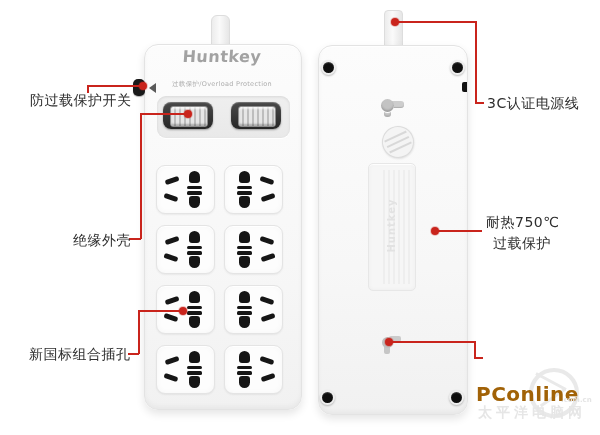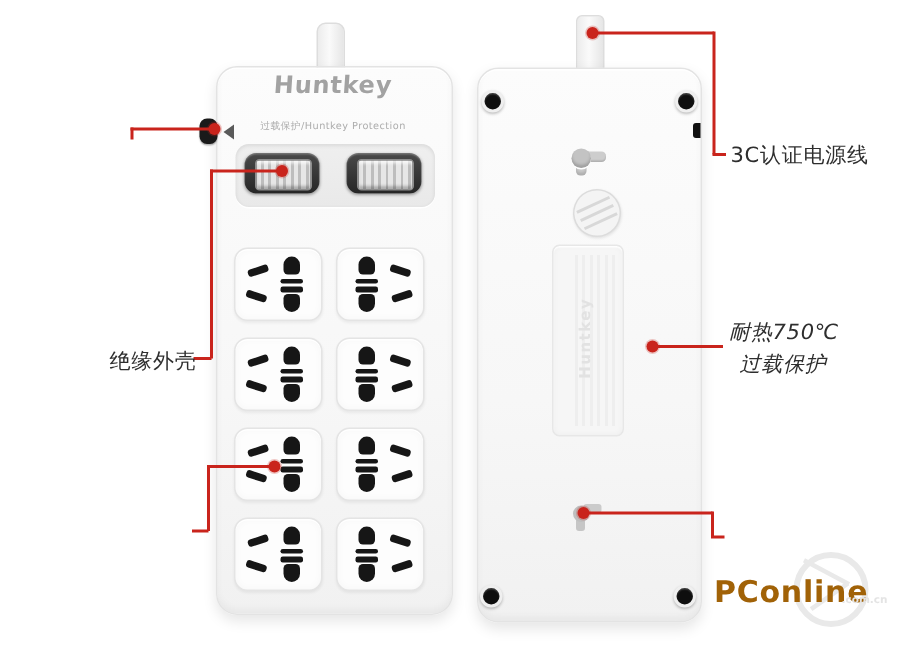--- a/index.html
+++ b/index.html
@@ -97,21 +97,21 @@
   .wm-cn{position:absolute;left:10px;top:38px;font-size:14px;font-weight:700;color:#e6e6e6;letter-spacing:4px;}
 </style>
 </head>
 <body>
 
 <div class="canvas">
 
   <div class="cord-stub front-stub"></div>
   <div class="strip front-strip"></div>
   <div class="brand-logo">Huntkey</div>
-  <div class="overload-text">过载保护/Huntkey Protection</div>
+  <div class="overload-text">过载保护/Overload Protection</div>
   <div class="reset-pill"></div>
   <div class="tri-left"></div>
 
   <div class="switch-recess"></div>
   <div class="rocker" style="left:163px;top:102px;">
       <div class="key"></div>
     </div>
   <div class="rocker" style="left:231px;top:102px;">
       <div class="key"></div>
     </div>
@@ -221,51 +221,54 @@
   </div>
   <div class="hook">
     <div class="hk-arm"></div>
       <div class="hk-stem"></div>
       <div class="hk-circle"></div>
   </div>
 
   <div class="rline" style="left:87px;top:85px;width:57px;height:1.5px;"></div>
   <div class="rline" style="left:87px;top:85px;width:1.5px;height:8px;"></div>
   <div class="rdot" style="left:139px;top:82px;"></div>
+  <div class="label" style="left:30px;top:92px;">防过载保护开关</div>
 
   <div class="rline" style="left:140px;top:113px;width:48px;height:1.5px;"></div>
   <div class="rline" style="left:140px;top:113px;width:1.5px;height:126px;"></div>
   <div class="rline" style="left:129px;top:238px;width:12px;height:1.5px;"></div>
   <div class="rdot" style="left:184px;top:110px;"></div>
   <div class="label" style="left:73px;top:232px;">绝缘外壳</div>
 
   <div class="rline" style="left:138px;top:310px;width:45px;height:1.5px;"></div>
   <div class="rline" style="left:138px;top:310px;width:1.5px;height:44px;"></div>
   <div class="rline" style="left:128px;top:353px;width:11px;height:1.5px;"></div>
   <div class="rdot" style="left:179px;top:307px;"></div>
+  <div class="label" style="left:29px;top:346px;">新国标组合插孔</div>
 
   <div class="rline" style="left:396px;top:21px;width:80px;height:1.5px;"></div>
   <div class="rline" style="left:475px;top:21px;width:1.5px;height:82px;"></div>
   <div class="rline" style="left:475px;top:102px;width:9px;height:1.5px;"></div>
   <div class="rdot" style="left:391px;top:18px;"></div>
   <div class="label" style="left:487px;top:95px;">3C认证电源线</div>
 
   <div class="rline" style="left:436px;top:230px;width:46px;height:1.5px;"></div>
   <div class="rdot" style="left:431px;top:227px;"></div>
-  <div class="label label-2line" style="left:486px;top:212px;width:72px;font-style:italic;">
+  <div class="label label-2line" style="left:486px;top:212px;width:72px;">
     <div>耐热750℃</div>
     <div>过载保护</div>
   </div>
 
   <div class="rline" style="left:390px;top:341px;width:85px;height:1.5px;"></div>
   <div class="rline" style="left:474px;top:341px;width:1.5px;height:17px;"></div>
   <div class="rline" style="left:474px;top:357px;width:9px;height:1.5px;"></div>
   <div class="rdot" style="left:385px;top:338px;"></div>
 
   <div class="watermark">
     <div class="wm-circle"></div>
     <div class="wm-chord1"></div>
     <div class="wm-chord2"></div>
     <div class="wm-brand">PConline</div>
     <div class="wm-suffix">.com.cn</div>
+    <div class="wm-cn">太平洋电脑网</div>
   </div>
 
 </div>
 
 </body></html>

